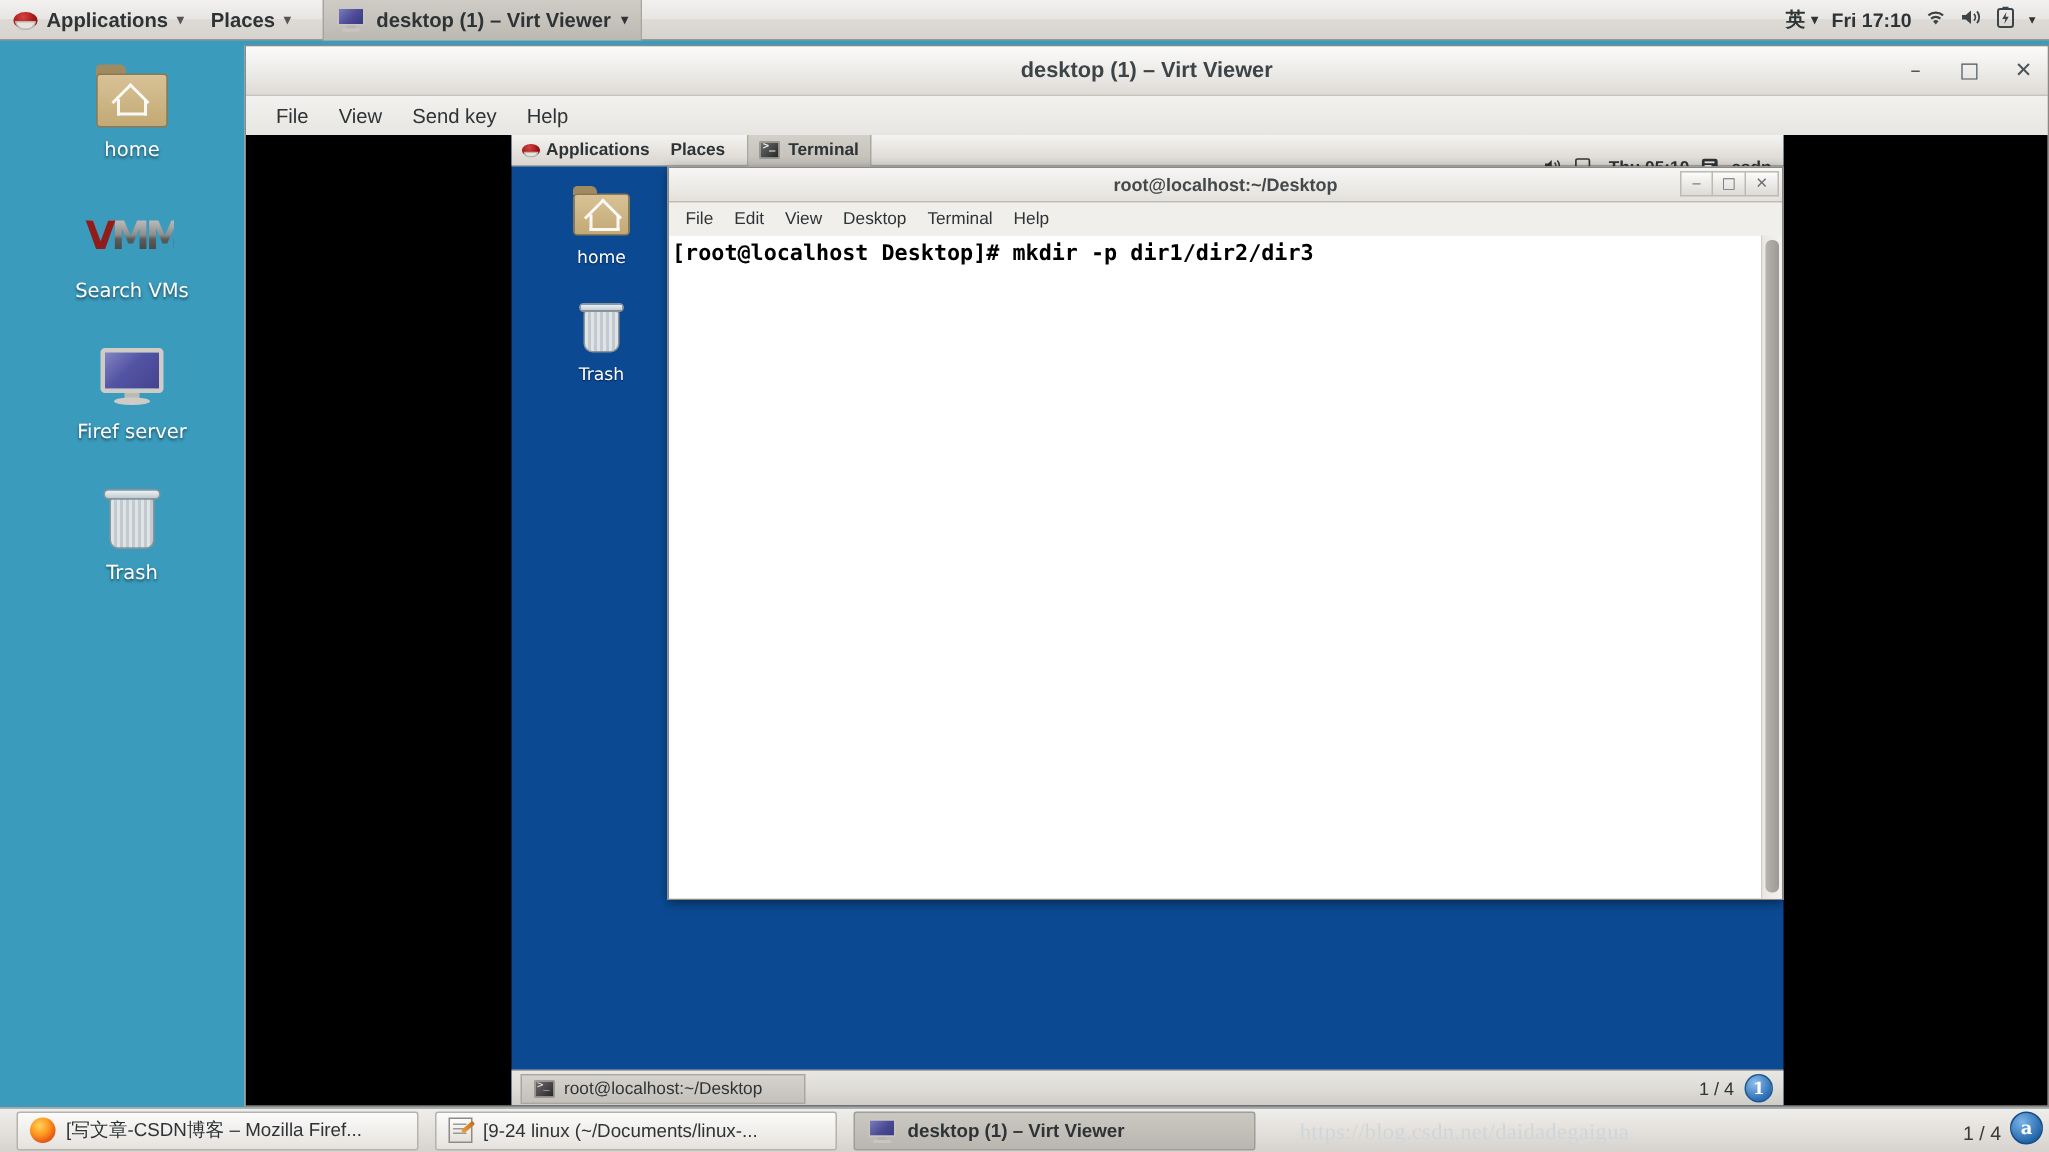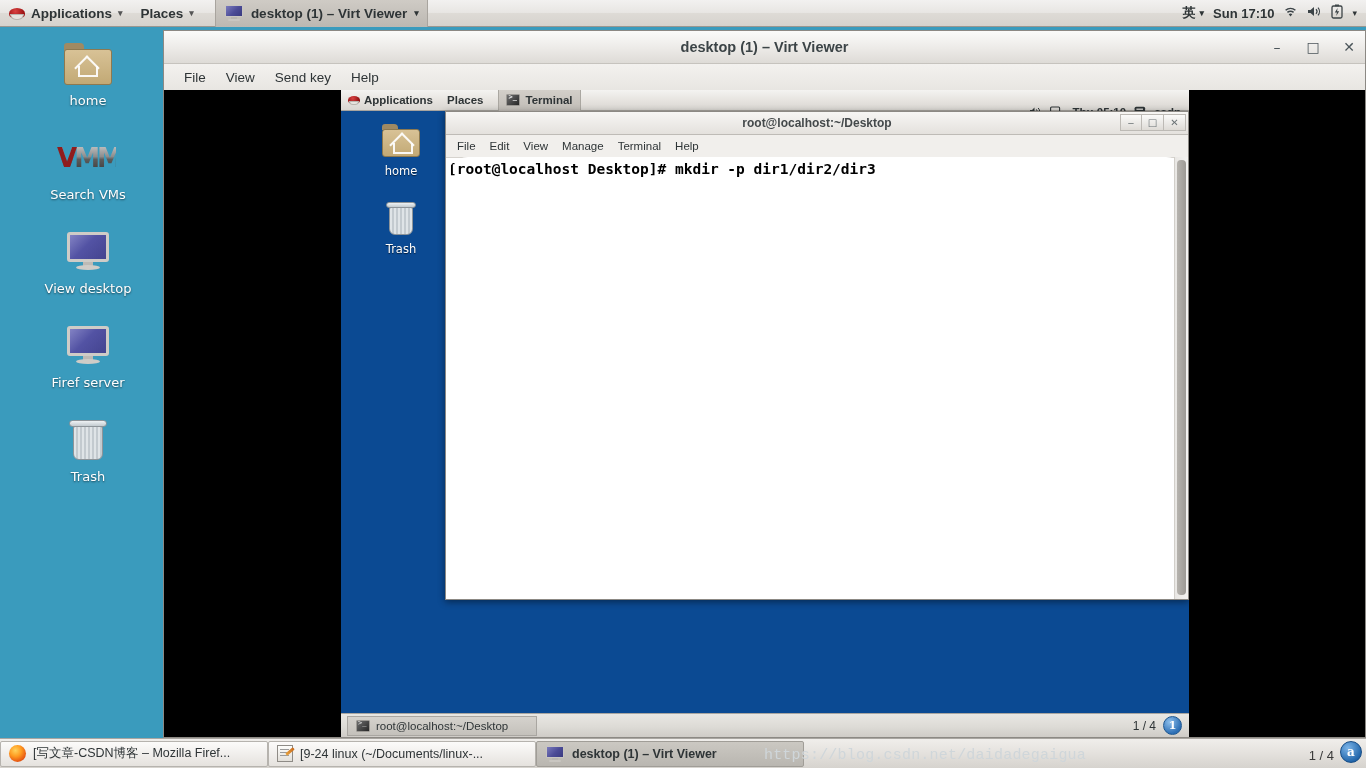--- a/index.html
+++ b/index.html
@@ -202,39 +202,39 @@
   .gterm-wb:first-child{border-left:1px solid #bdbab5;}
   .gterm-menu{
     height:22px;display:flex;align-items:center;padding-left:4px;
     background:#f1efec;border-bottom:1px solid #d6d3ce;font-size:11.5px;color:#2e3436;
   }
   .gterm-menu .mi{padding:0 7px;height:22px;display:flex;align-items:center;}
   .gterm-body{
     position:absolute;left:0;top:45px;right:0;bottom:0;background:#fff;
     padding:3px 0 0 2px;
     font-family:"DejaVu Sans Mono", monospace;font-size:14.5px;font-weight:bold;
-    color:#000;line-height:18px;white-space:pre;overflow:hidden;border-radius:22px;
+    color:#000;line-height:18px;white-space:pre;overflow:hidden;
   }
   .gterm-scroll{
     position:absolute;right:0;top:45px;bottom:0;width:14px;
     background:linear-gradient(to right,#e9e7e4,#f4f3f1);
     border-left:1px solid #d2cfca;box-sizing:border-box;
   }
   .gterm-thumb{position:absolute;left:2px;top:3px;width:9px;bottom:4px;border-radius:4px;
     background:linear-gradient(to right,#b6b3ae,#9d9a95);}
   .cursor-blk{display:inline-block;width:9px;height:15px;background:#000;vertical-align:-2px;}
 
   
   .host-taskbar{
     position:absolute;left:0;bottom:0;width:1366px;height:30px;
     background:linear-gradient(to bottom,#f0eeeb 0%,#e4e1dd 50%,#d6d3ce 100%);
     border-top:1px solid #a9a6a1;display:flex;align-items:center;box-sizing:border-box;
   }
   .tb-btn{
-    display:flex;align-items:center;gap:7px;height:26px;margin-left:0;padding:0 8px;
+    display:flex;align-items:center;gap:7px;height:26px;margin-left:11px;padding:0 8px;
     background:linear-gradient(to bottom,#fcfbfa,#e5e2de);
     border:1px solid #b6b3ae;border-radius:2px;
     font-size:12.5px;color:#2e3436;box-sizing:border-box;
     width:268px;overflow:hidden;white-space:nowrap;
   }
   .tb-btn.active{background:linear-gradient(to bottom,#cbc8c2,#b9b6b0);border-color:#a09d97;font-weight:bold;}
   .tb-lbl{overflow:hidden;text-overflow:ellipsis;white-space:nowrap;}
   .ff-ico{width:17px;height:17px;border-radius:50%;flex:none;
     background:radial-gradient(circle at 38% 32%,#ffd25c 0%,#ff9b21 38%,#e85b14 70%,#b03a10 100%);}
   .doc-ico{width:15px;height:17px;flex:none;background:linear-gradient(to bottom,#f2f1ee,#cfccc7);
@@ -242,21 +242,21 @@
   .doc-ico:after{content:"";position:absolute;left:3px;top:4px;width:9px;height:1px;
     box-shadow:0 0 0 0 #777,0 3px 0 0 #8a8a8a,0 6px 0 0 #8a8a8a;background:#8a8a8a;}
   .note-ico{width:16px;height:17px;flex:none;position:relative;
     background:linear-gradient(to bottom,#fdfdfb,#e2dfd9);border:1px solid #8e8b86;box-sizing:border-box;}
   .note-ico:before{content:"";position:absolute;left:2px;top:3px;width:9px;height:1px;
     box-shadow:0 3px 0 0 #9a9a9a,0 6px 0 0 #9a9a9a;background:#9a9a9a;}
   .note-ico:after{content:"";position:absolute;right:-3px;top:4px;width:10px;height:3px;
     background:linear-gradient(to right,#e8a33d,#c96a1c);transform:rotate(-40deg);border-radius:1px;}
   .watermark{
     position:absolute;right:26px;bottom:4px;font-size:15px;color:#cfd6da;
-    font-family:Liberation Mono, monospace;letter-spacing:.2px;pointer-events:none;
+    font-family:Liberation Serif, serif;letter-spacing:.2px;pointer-events:none;
   }
   .csdn-badge{
     position:absolute;right:4px;bottom:5px;width:20px;height:20px;border-radius:50%;
     background:radial-gradient(circle at 35% 30%,#7bb4e8,#1f63a8 75%);
     border:1px solid #174d86;color:#fff;font-size:12px;font-weight:bold;
     display:flex;align-items:center;justify-content:center;font-family:"DejaVu Serif", serif;
   }
   .pagecount{
     position:absolute;right:32px;bottom:5px;font-size:13px;color:#3a3a3a;
   }
@@ -285,21 +285,21 @@
       <span>desktop (1) – Virt Viewer</span>
       <span class="caret">▾</span>
     </div>
 
     <div class="host-tray">
       <div class="cell">
         <span>英</span>
         <span class="caret">▾</span>
       </div>
       <div class="cell">
-        <span>Sun 17:10</span>
+        <span>Fri 17:10</span>
       </div>
       <span style="font-size:13px;">
         <svg width="15" height="13" viewBox="0 0 15 13" aria-hidden="true">
           <path d="M7.5 11.4l1.8-2.2a2.7 2.7 0 0 0-3.6 0z" fill="#3c4447"></path>
           <path d="M2.6 5.2a7.6 7.6 0 0 1 9.8 0" stroke="#3c4447" stroke-width="1.5" fill="none"></path>
           <path d="M4.4 7.4a5 5 0 0 1 6.2 0" stroke="#3c4447" stroke-width="1.5" fill="none"></path>
         </svg>
       </span>
       <span>
         <svg width="15" height="13" viewBox="0 0 15 13" aria-hidden="true">
@@ -331,30 +331,20 @@
       <div class="lbl">home</div>
     </div>
 
     <div class="dicon" style="margin-top:6px;">
       <div class="glyph">
         <div class="ico-vmm"><span class="v">V</span>M<span style="letter-spacing:-4px;">M</span></div>
       </div>
       <div class="lbl">Search VMs</div>
     </div>
 
-    <div class="dicon" style="margin-top:4px;">
-      <div class="glyph">
-        <div class="ico-monitor">
-            <span class="scr"></span>
-            <span class="stand"></span>
-            <span class="base"></span>
-          </div>
-      </div>
-      <div class="lbl">View desktop</div>
-    </div>
 
     <div class="dicon" style="margin-top:6px;">
       <div class="glyph">
         <div class="ico-monitor">
             <span class="scr"></span>
             <span class="stand"></span>
             <span class="base"></span>
           </div>
       </div>
       <div class="lbl">Firef server</div>
@@ -461,21 +451,21 @@
             <div class="gterm-wbtns">
               <div class="gterm-wb">‒</div>
               <div class="gterm-wb">□</div>
               <div class="gterm-wb">✕</div>
             </div>
           </div>
           <div class="gterm-menu">
             <div class="mi">File</div>
             <div class="mi">Edit</div>
             <div class="mi">View</div>
-            <div class="mi">Manage</div>
+            <div class="mi">Desktop</div>
             <div class="mi">Terminal</div>
             <div class="mi">Help</div>
           </div>
           <div class="gterm-body"><div>[root@localhost Desktop]# mkdir -p dir1/dir2/dir3</div></div>
           <div class="gterm-scroll">
             <div class="gterm-thumb"></div>
           </div>
         </div>
 
         <div class="guest-taskbar">

